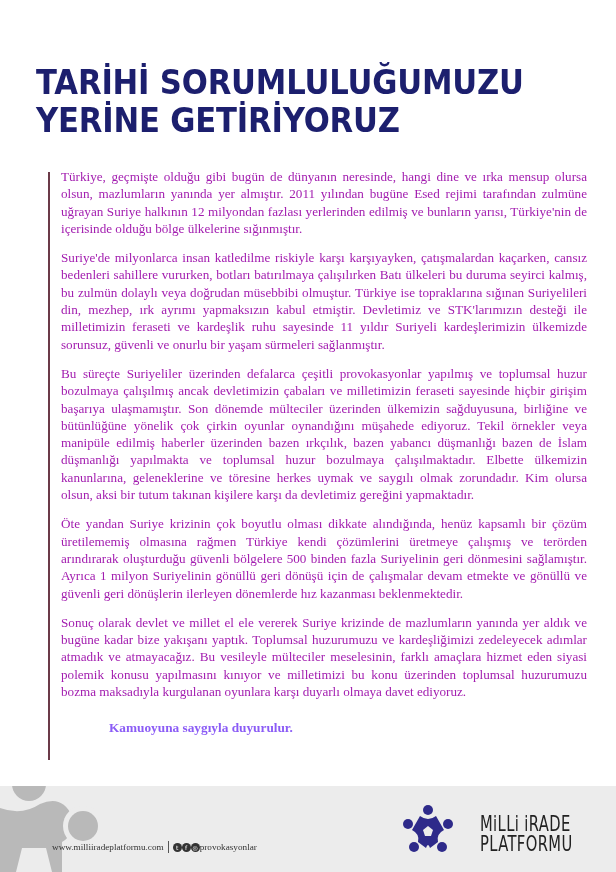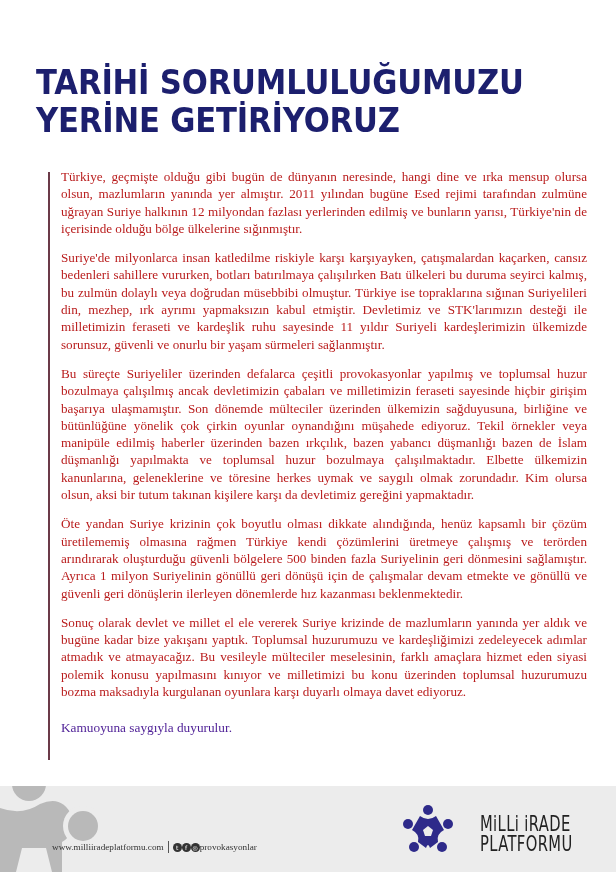--- a/index.html
+++ b/index.html
@@ -12,34 +12,35 @@
     position: absolute; left: 36px; top: 64px;
     font-family: "DejaVu Sans", sans-serif;
     font-weight: 900; font-size: 33px; line-height: 38px;
     color: #1c1f6e; letter-spacing: -0.2px;
     transform: scaleX(0.93); transform-origin: left top;
     margin: 0;
   }
   .para {
     font-family: "Liberation Serif", serif;
     font-size: 13.15px; line-height: 17.3px;
-    color: #b91c1c;
+    color: #a21caf;
     text-align: justify;
     margin: 0 0 12px 0;
     padding-left: 0;
   }
   .body-text { position: absolute; left: 61px; top: 168px; width: 526px; }
   .rule {
     position: absolute; left: 48px; top: 172px; width: 2px; height: 588px;
     background: #6b3a48;
   }
   .sign {
     font-family: "Liberation Serif", serif;
-    font-weight: normal; font-size: 13.3px; color: #4c1d95;
+    font-weight: bold; font-size: 13.3px; color: #8b5cf6;
     margin-top: 20px;
+    margin-left: 48px;
   }
   .footer {
     position: absolute; left: 0; top: 786px; width: 616px; height: 86px;
     background: #ececec; overflow: hidden;
   }
   .deco { position: absolute; left: 0; top: 0; }
   .web {
     position: absolute; left: 52px; top: 55px;
     font-family: "Liberation Serif", serif; font-size: 9.2px; color: #333;
     display: flex; align-items: center; gap: 0;

